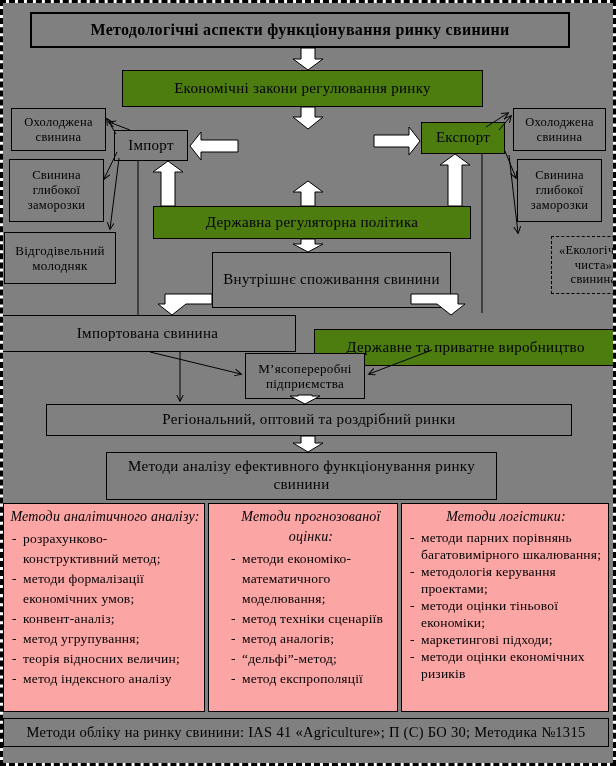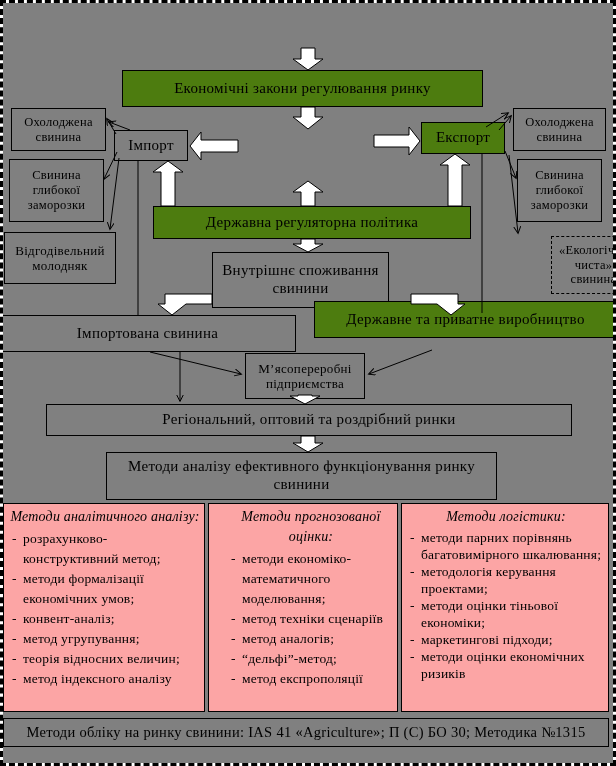--- a/index.html
+++ b/index.html
@@ -58,20 +58,23 @@
     pointer-events:none;
   }
   .blockarrow { fill:#ffffff; stroke:#000; stroke-width:1; }
   .thin { stroke:#000; stroke-width:1; fill:none; }
 </style>
 </head>
 <body>
 
 <div class="frame">
 
+  <div class="box gray bold f16" style="left:27px;top:9px;width:540px;height:36px;border-width:2px;">
+    <span>Методологічні аспекти функціонування ринку свинини</span>
+  </div>
 
   <div class="box white f15" style="left:119px;top:67px;width:361px;height:37px;">
     <span>Економічні закони регулювання ринку</span>
   </div>
 
   <div class="box gray f12" style="left:8px;top:105px;width:95px;height:43px;">
     <span>Охолоджена свинина</span>
   </div>
 
   <div class="box gray f15" style="left:111px;top:127px;width:74px;height:31px;">
@@ -100,29 +103,29 @@
   </div>
 
   <div class="box gray f13" style="left:1px;top:229px;width:112px;height:52px;">
     <span>Відгодівельний молодняк</span>
   </div>
 
   <div class="box gray dashedb f12" style="left:509px;top:233px;width:85px;height:58px;margin-left:39px;">
     <span>«Екологічно чиста» свинина</span>
   </div>
 
-  <div class="box gray f15" style="left:209px;top:249px;width:177px;height:56px;">
+  <div class="box gray f15" style="left:209px;top:249px;width:239px;height:56px;">
     <span>Внутрішнє споживання свинини</span>
   </div>
 
   <div class="box gray f15" style="left:-4px;top:312px;width:297px;height:37px;">
     <span>Імпортована свинина</span>
   </div>
 
-  <div class="box white f15" style="left:311px;top:298px;width:303px;height:37px;">
+  <div class="box white f15" style="left:311px;top:326px;width:303px;height:37px;">
     <span>Державне та приватне виробництво</span>
   </div>
 
   <div class="box gray f13" style="left:242px;top:350px;width:120px;height:46px;">
     <span>М’ясопереробні підприємства</span>
   </div>
 
   <div class="box gray f15" style="left:43px;top:401px;width:526px;height:32px;">
     <span>Регіональний, оптовий та роздрібний ринки</span>
   </div>

